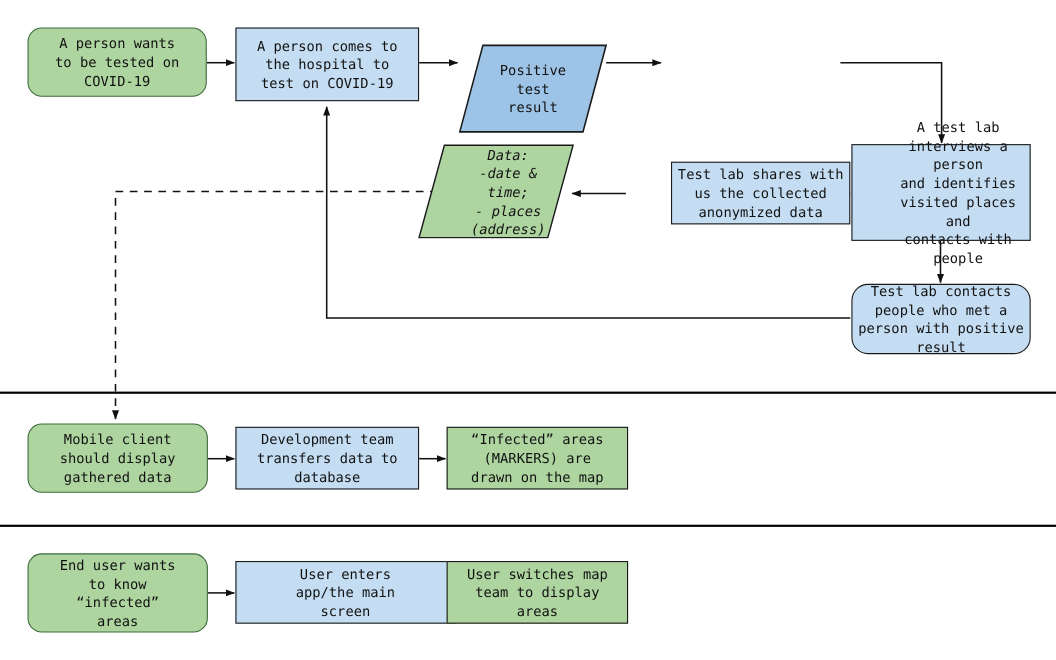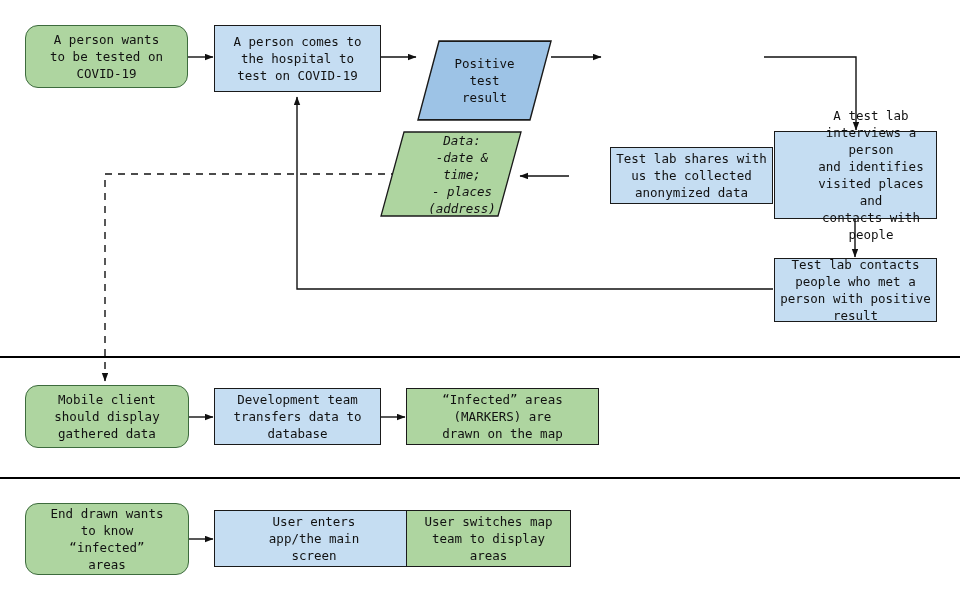--- a/index.html
+++ b/index.html
@@ -152,21 +152,21 @@
 
 
   <div class="node rect lightblue" style="left:774px; top:131px; width:163px; height:88px;padding-left:31px;">
     <span>A test lab
 interviews a person
 and identifies
 visited places and
 contacts with people</span>
   </div>
 
-  <div class="node rect lightblue" style="left:774px; top:258px; width:163px; height:64px;">
+  <div class="node rect lightblue" style="left:774px; top:258px; width:163px; height:64px;border-radius:15px;">
     <span>Test lab contacts
 people who met a
 person with positive
 result</span>
   </div>
 
   <div class="node rect lightblue" style="left:570px; top:147px; width:163px; height:57px;margin-left:40px;">
     <span>Test lab shares with
 us the collected
 anonymized data</span>
@@ -188,28 +188,28 @@
 should display
 gathered data</span>
   </div>
 
   <div class="node rect lightblue" style="left:214px; top:388px; width:167px; height:57px;">
     <span>Development team
 transfers data to
 database</span>
   </div>
 
-  <div class="node rect green" style="left:406px; top:388px; width:193px; height:57px;">
+  <div class="node rect green" style="left:406px; top:388px; width:165px; height:57px;">
     <span>“Infected” areas
 (MARKERS) are
 drawn on the map</span>
   </div>
 
   <div class="node rounded green" style="left:25px; top:503px; width:164px; height:72px;">
-    <span>End drawn wants
+    <span>End user wants
 to know
 “infected”
 areas</span>
   </div>
 
   <div class="node rect lightblue" style="left:214px; top:510px; width:200px; height:57px;">
     <span>User enters
 app/the main
 screen</span>
   </div>

